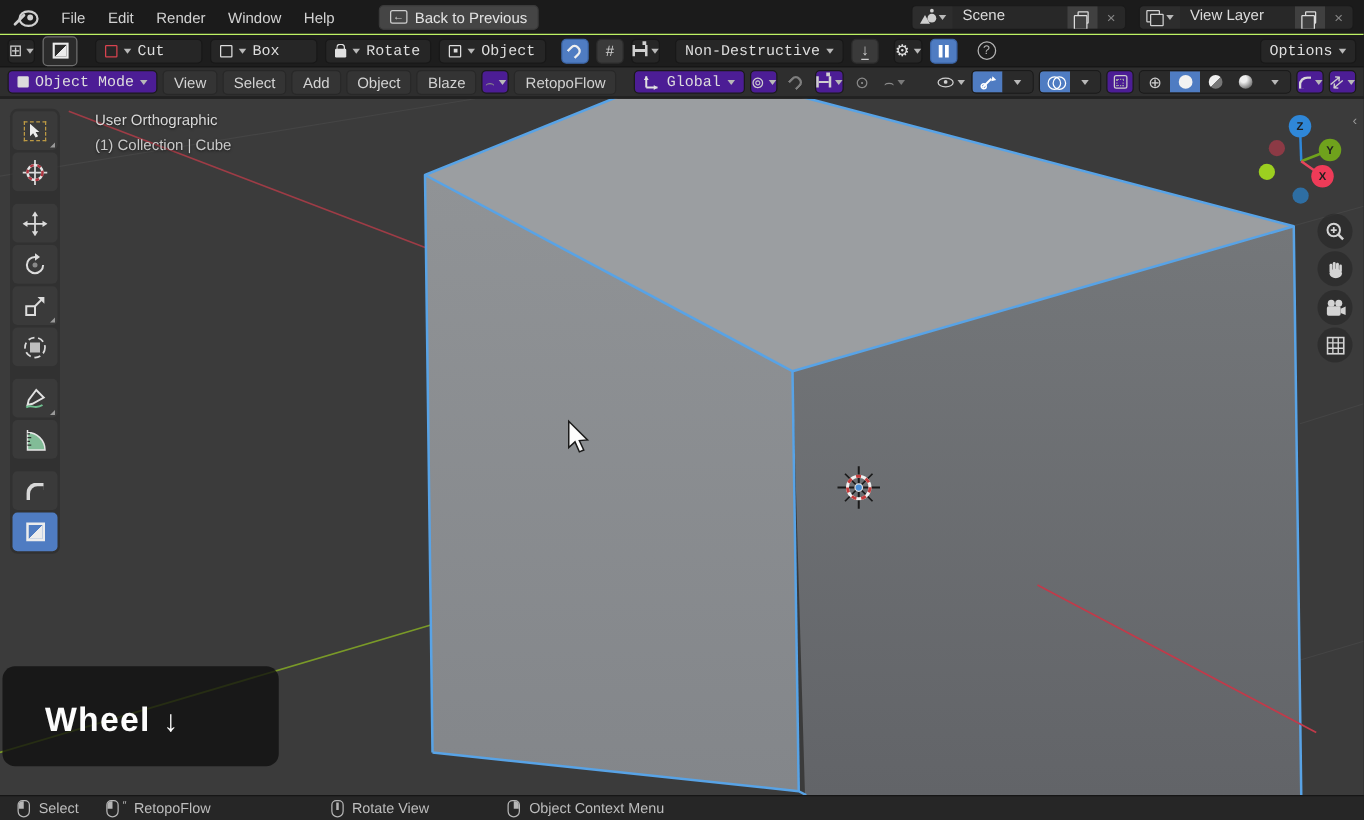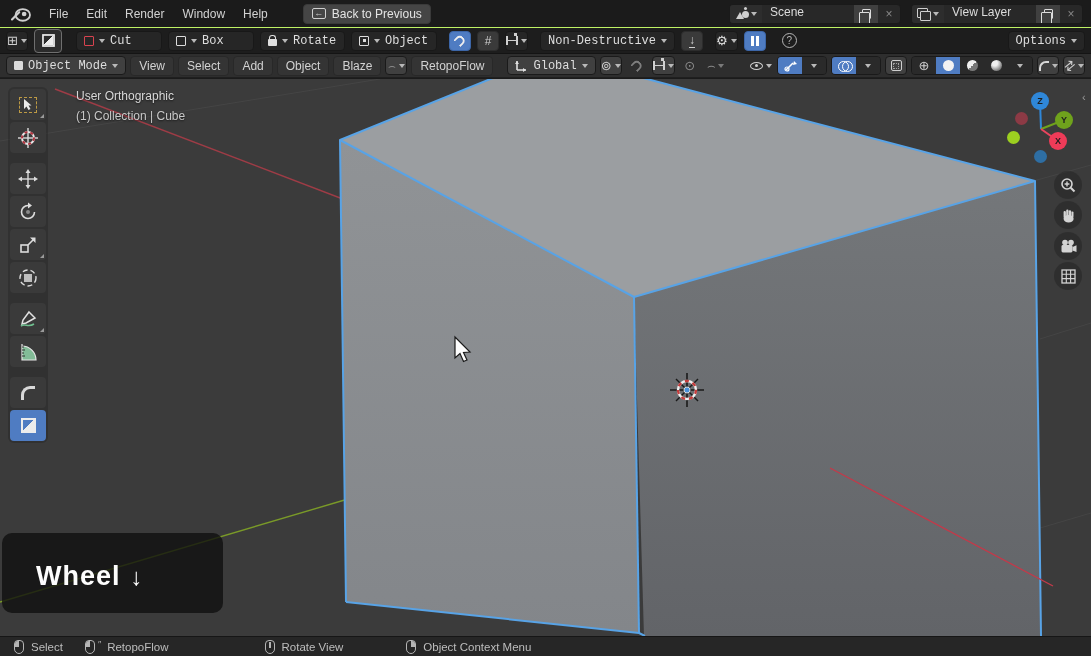--- a/index.html
+++ b/index.html
@@ -49,21 +49,21 @@
   .snap-pair { width:12px; height:9px; border-left:2px solid #d0d0d0; border-right:2px solid #d0d0d0;
     background:linear-gradient(#0000 40%, #d0d0d0 40%, #d0d0d0 60%, #0000 60%); display:inline-block; position:relative; }
   .snap-pair::after { content:""; position:absolute; right:-1px; top:-3px; width:3px; height:3px; background:#d0d0d0; }
   .pausebars { display:inline-flex; gap:2px; }
   .pausebars i { width:3px; height:10px; background:#fff; }
   .helpcirc { width:15px; height:15px; border:1.5px solid #b5b5b5; border-radius:50%;
     display:inline-flex; align-items:center; justify-content:center; font-size:10px; color:#b5b5b5; }
   .import-arrow { font-size:12px; line-height:1; border-bottom:1.5px solid #cfcfcf; padding-bottom:1px; }
   
   #vpheader { height:24px; background:#2e2e2e; padding:0 6px; gap:4px; border-bottom:1px solid #1f1f1f; }
-  #vpheader .field, #vpheader .iconbtn { background:#404040; border-color:#1a1a1a; height:19px; }
+  #vpheader .field, #vpheader .iconbtn { background:#4c1d95; border-color:#1a1a1a; height:19px; }
   #vpheader .menu-item { padding:2px 8px; background:#343434; border:1px solid #282828; border-radius:4px; }
   .dimtxt { color:#8a8a8a; }
   .shade-circle { width:11px; height:11px; border-radius:50%; display:inline-block; }
   .seg { display:flex; height:19px; border-radius:4px; overflow:hidden; border:1px solid #1a1a1a; }
   .seg > span { display:flex; align-items:center; justify-content:center; width:24px; background:#2a2a2a; }
   .seg > span.sel { background:#4f7cc2; }
   .corner-pipe { width:10px; height:10px; border-top:2.5px solid #d8d8d8; border-left:2.5px solid #d8d8d8;
     border-top-left-radius:7px; display:inline-block; }
   .xray-ico { width:11px; height:11px; border:1.5px solid #cfcfcf; border-radius:2px; position:relative; display:inline-block; }
   .xray-ico::after { content:""; position:absolute; inset:1.5px; border:1px dotted #9f9f9f; }

